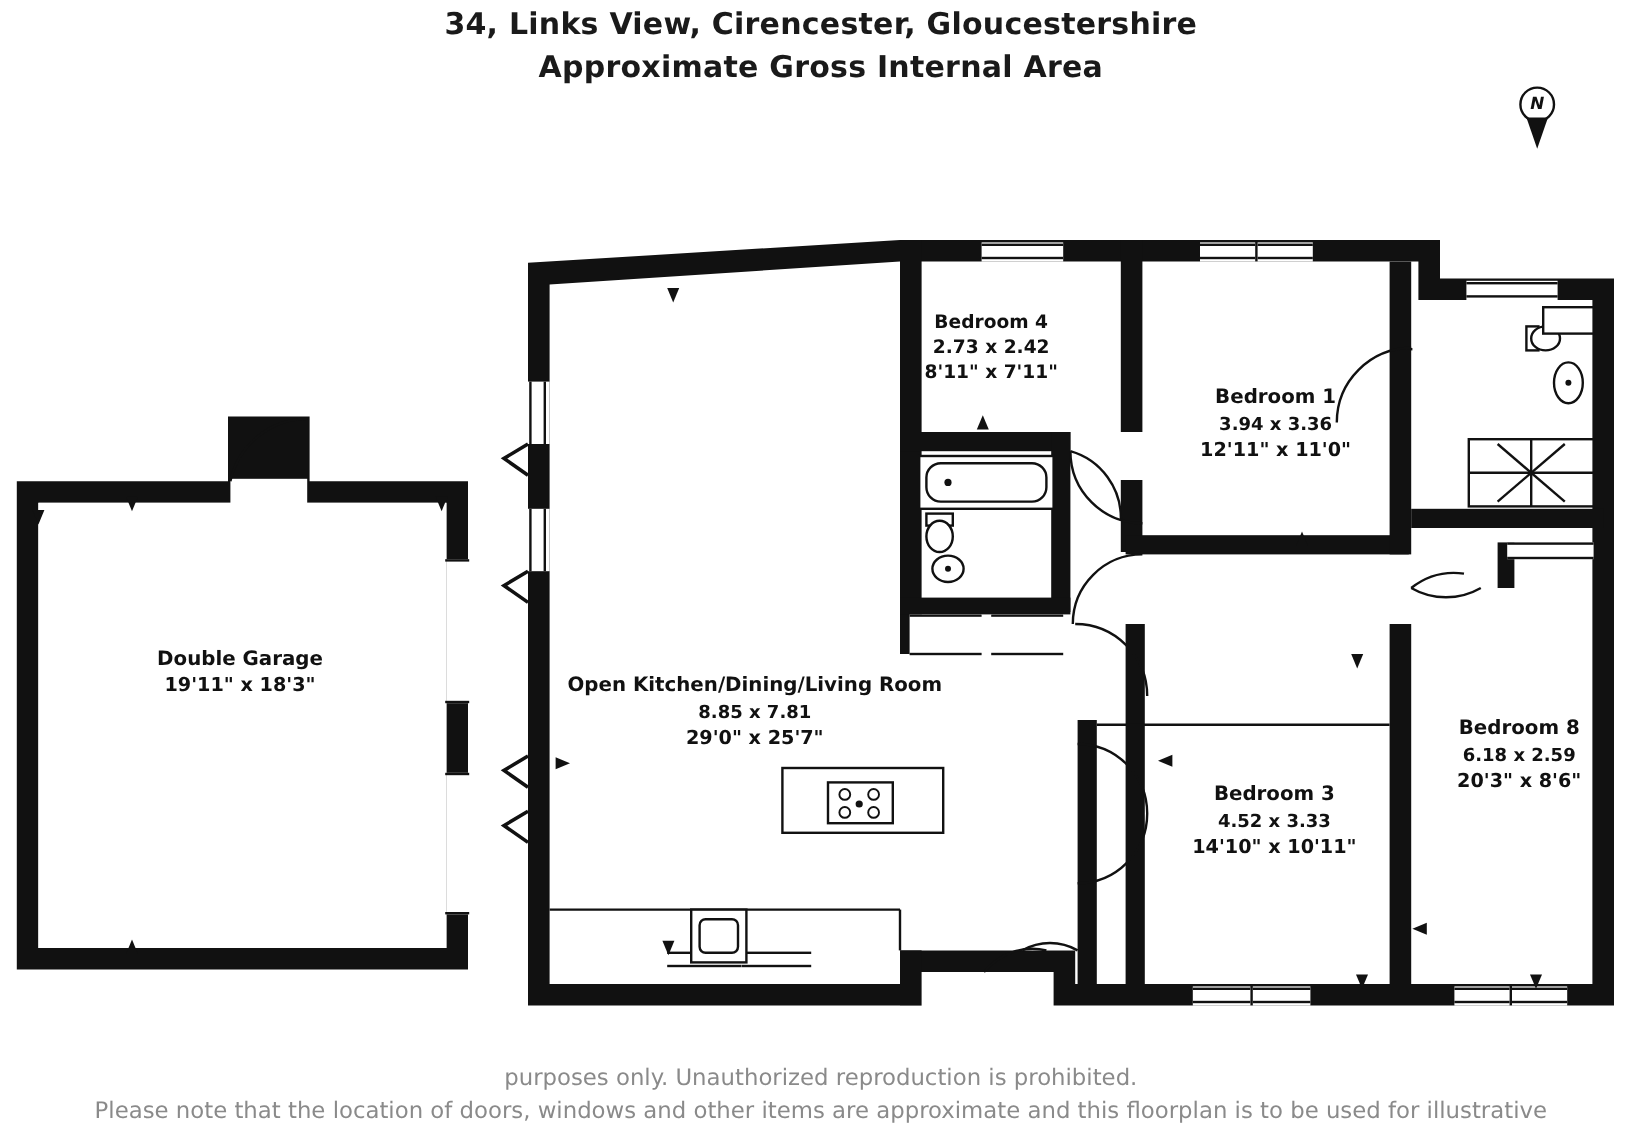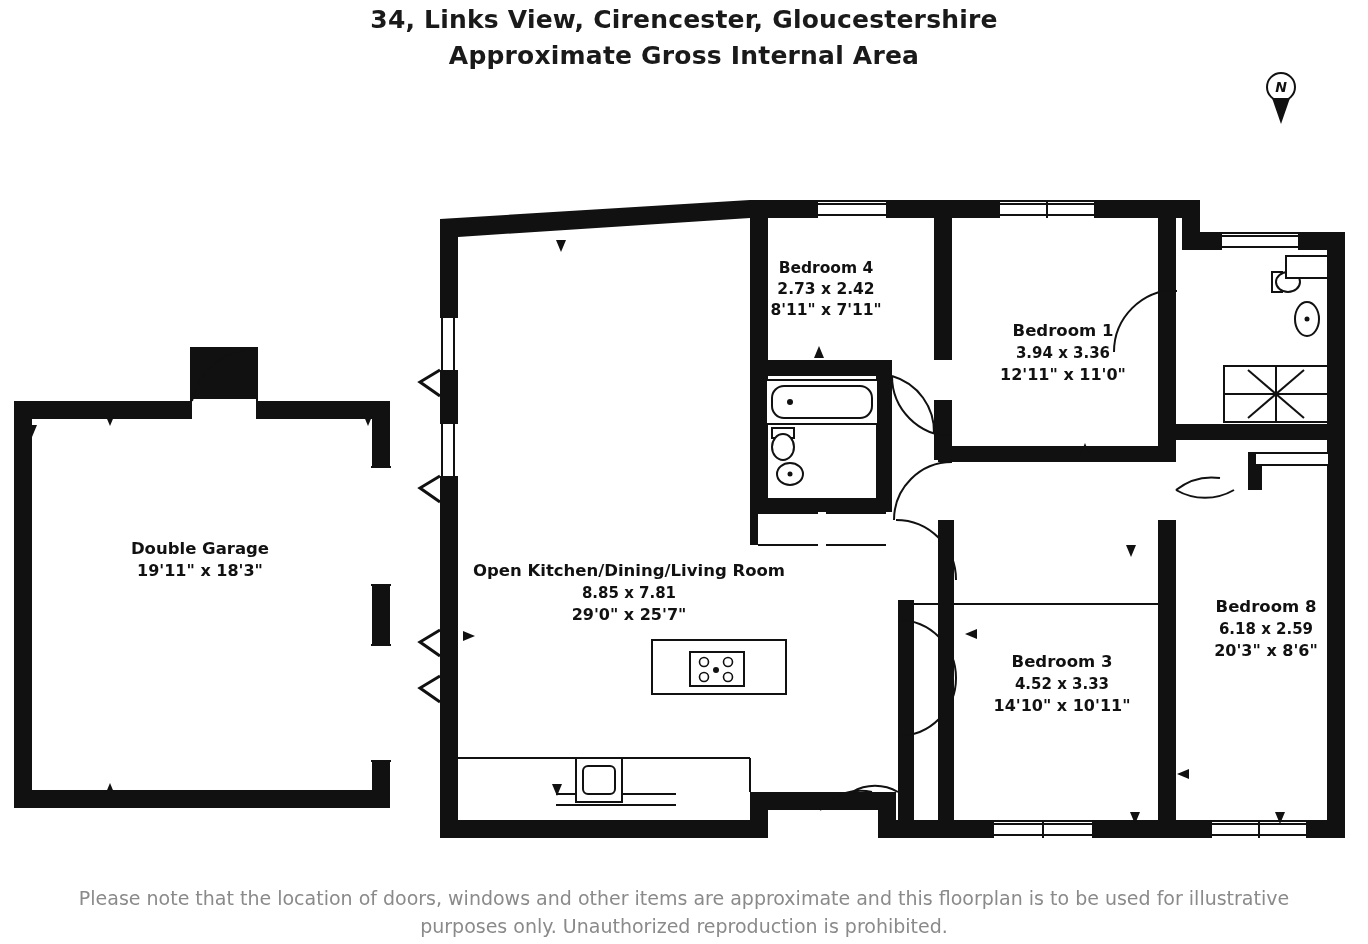--- a/index.html
+++ b/index.html
@@ -377,15 +377,15 @@
   <div class="df">20'3" x 8'6"</div>
 </div>
 
 <div class="room-label" style="left:968px; top:651px; width:188px;">
   <div class="nm">Bedroom 3</div>
   <div class="dm">4.52 x 3.33</div>
   <div class="df">14'10" x 10'11"</div>
 </div>
 
 <div id="disclaimer">
+  <div>purposes only. Unauthorized reproduction is prohibited.</div>
   <div>Please note that the location of doors, windows and other items are approximate and this floorplan is to be used for illustrative</div>
-  <div>purposes only. Unauthorized reproduction is prohibited.</div>
 </div>
 
 </body></html>

